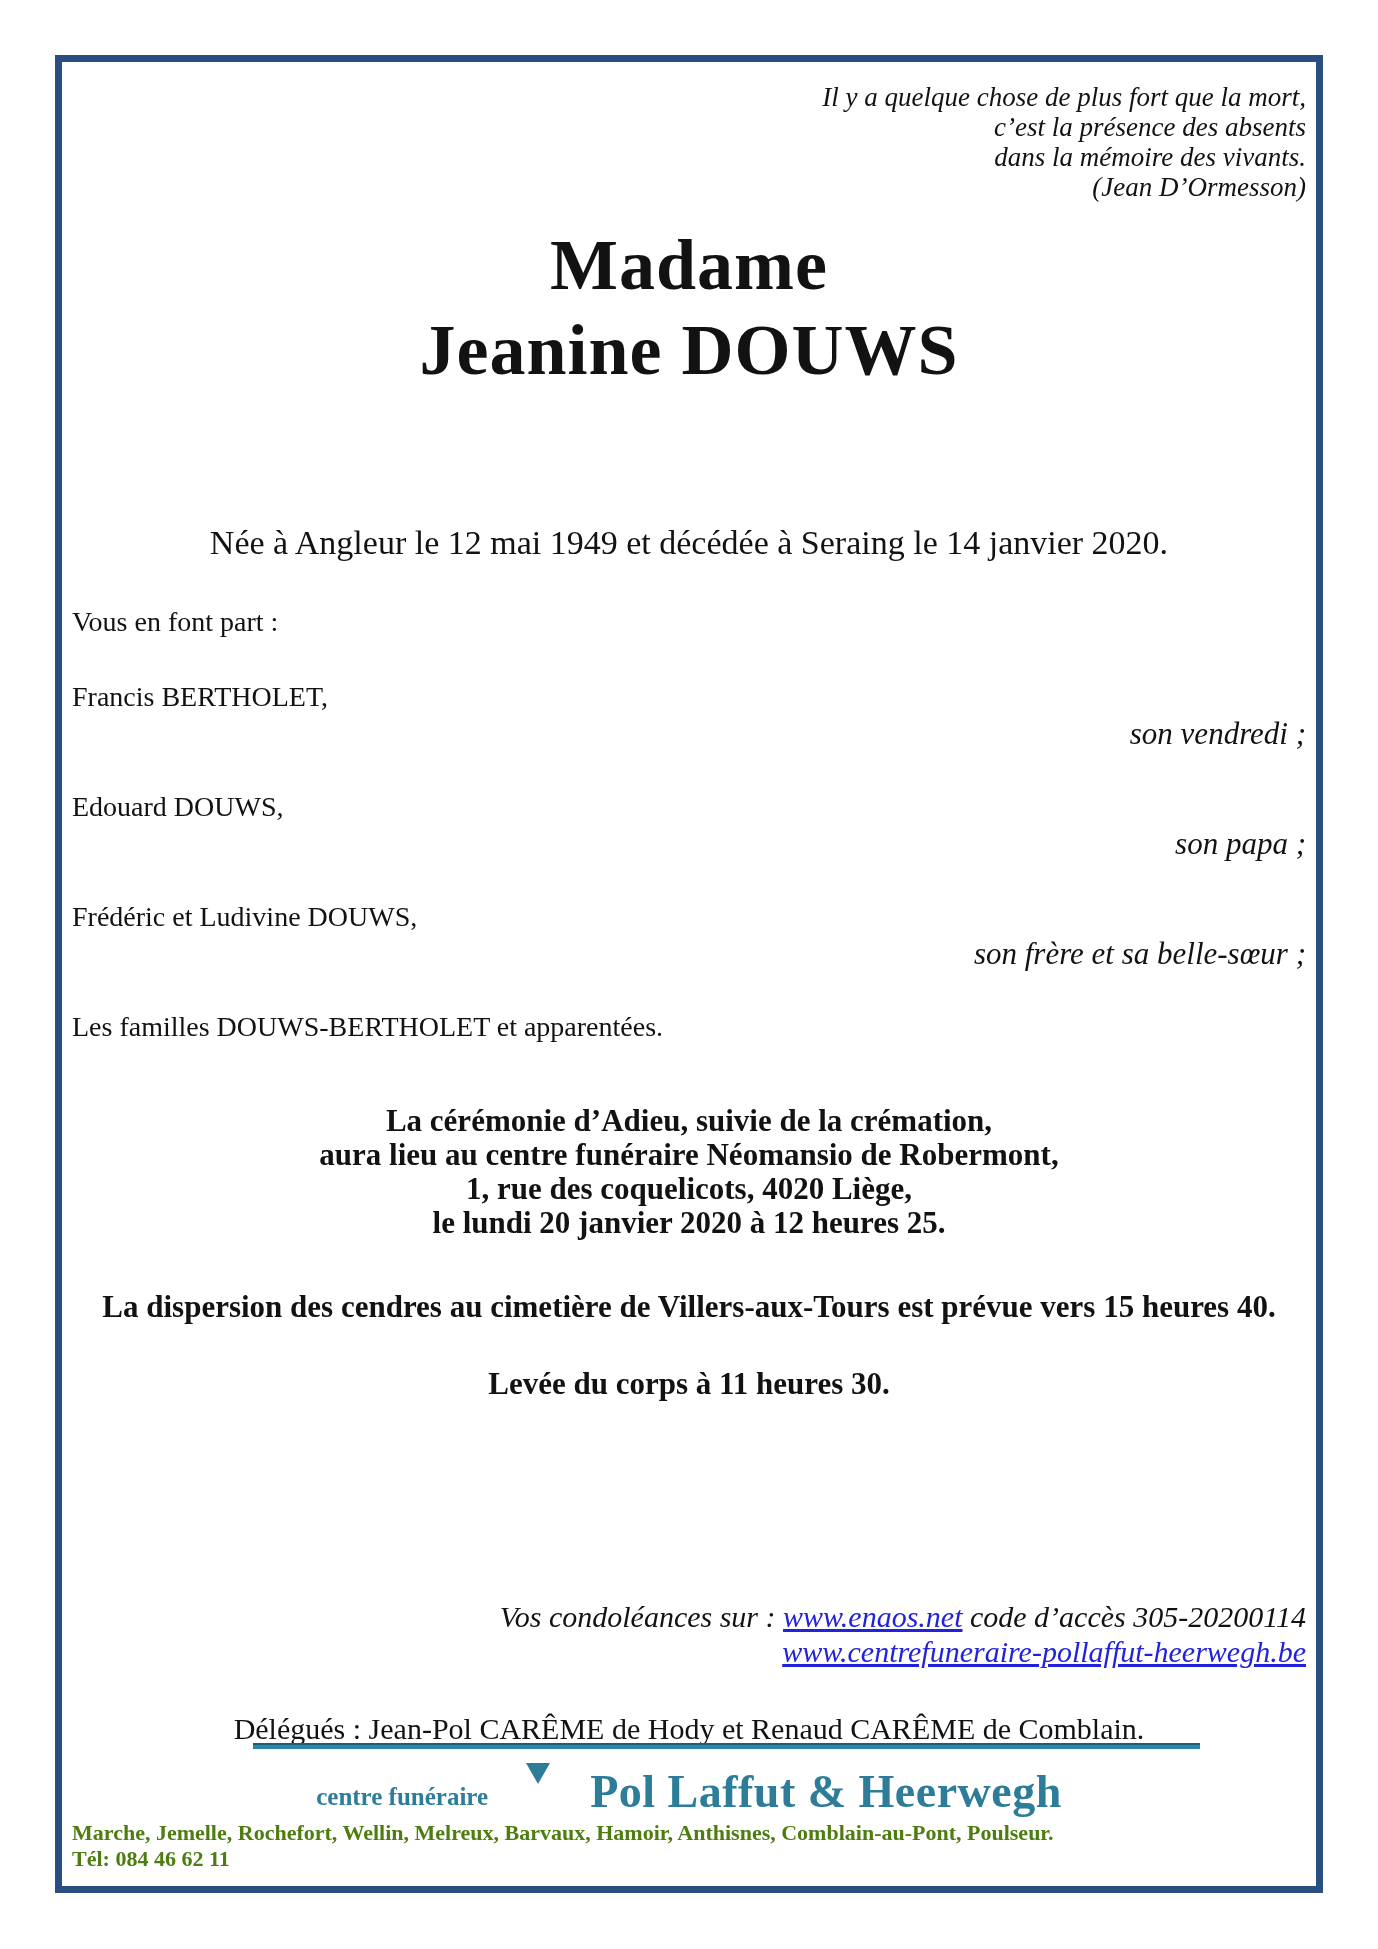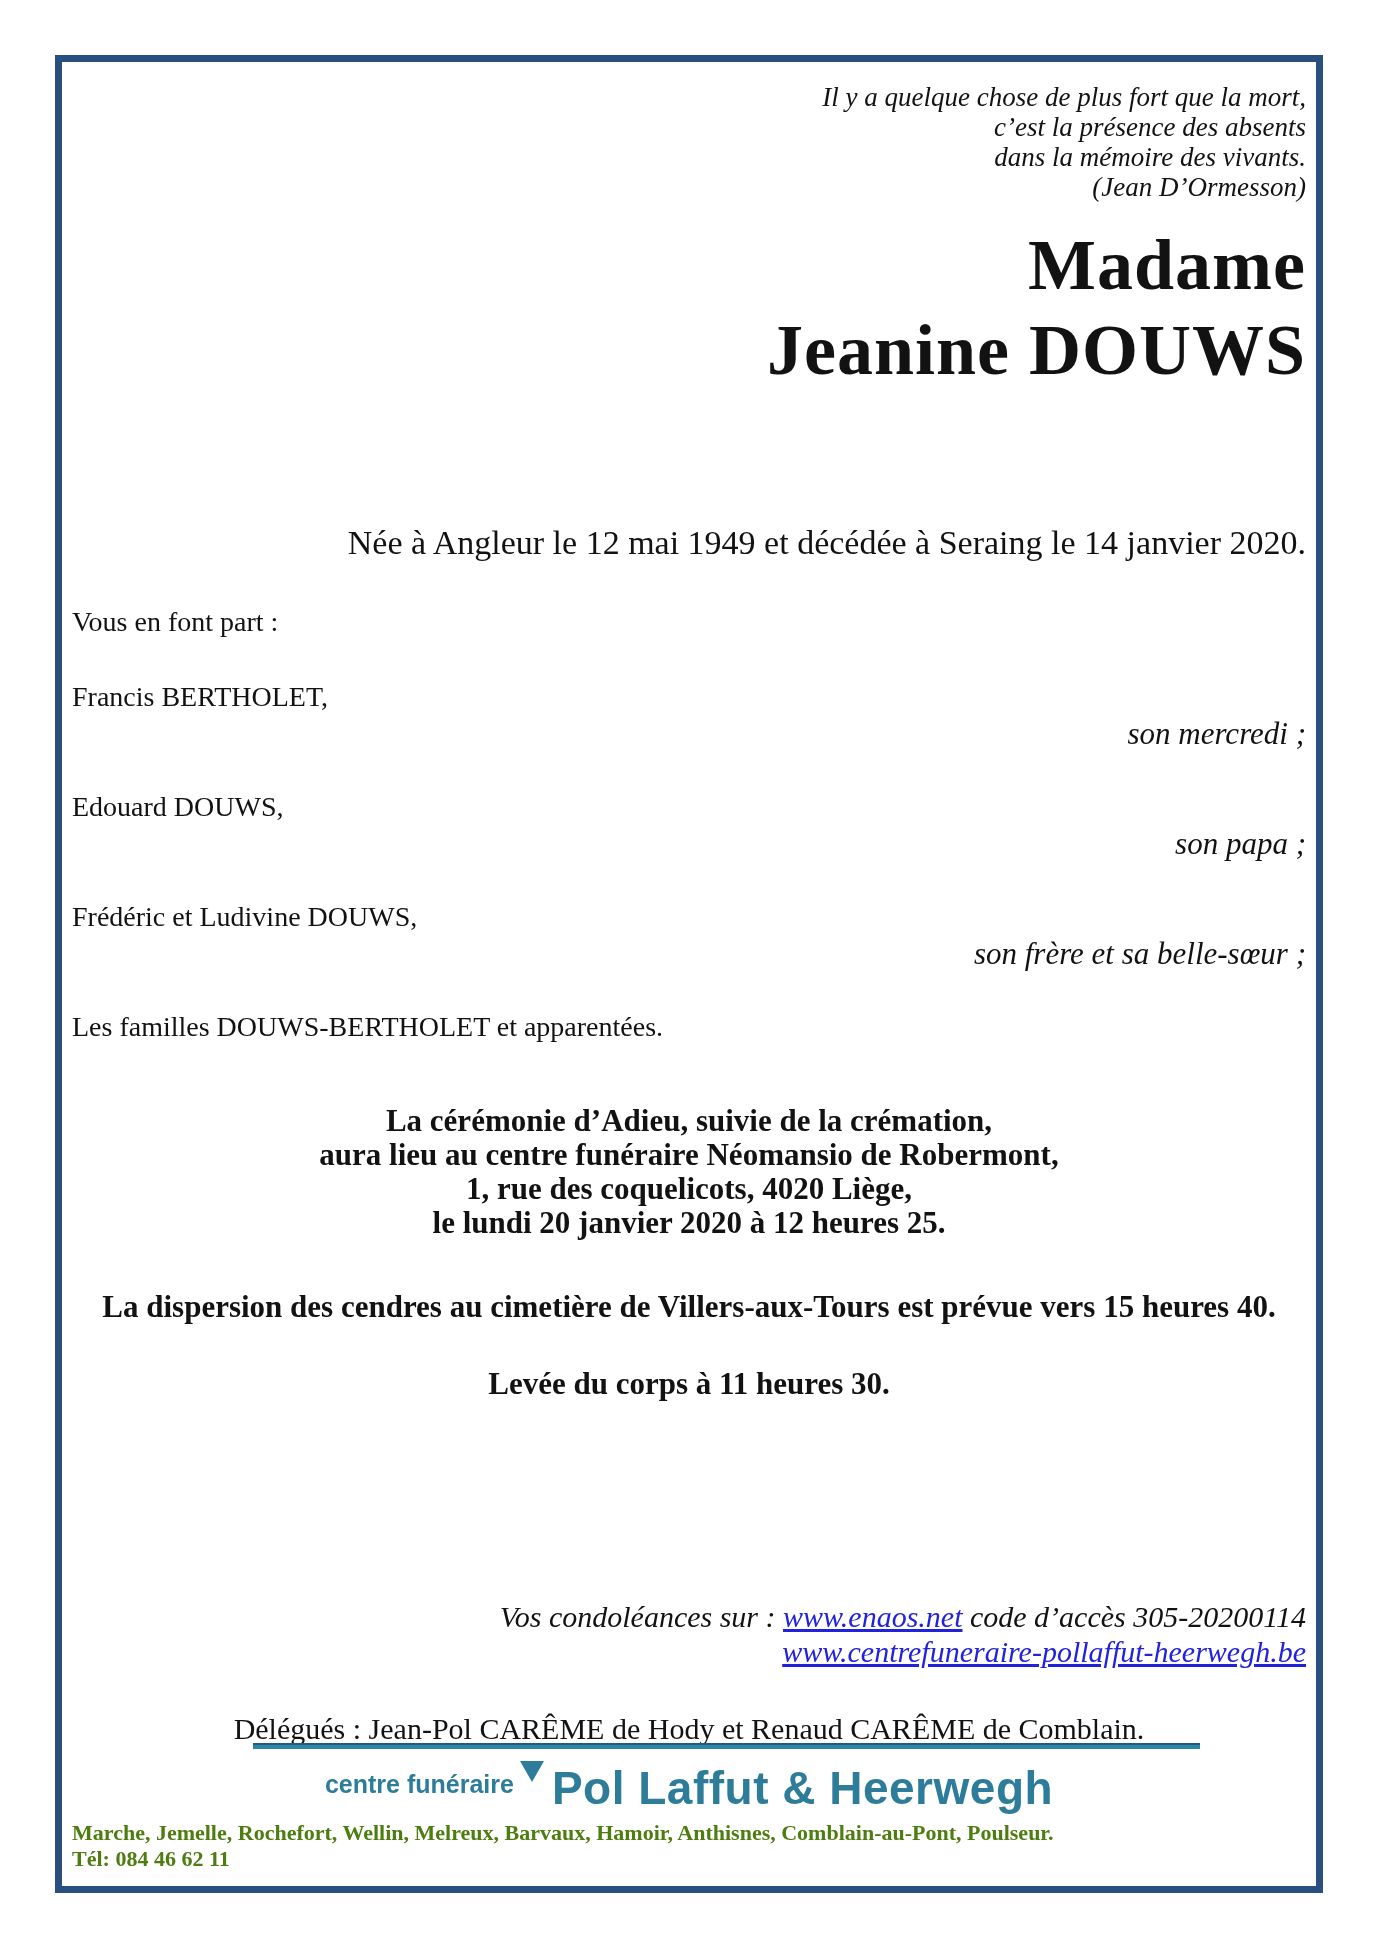--- a/index.html
+++ b/index.html
@@ -11,41 +11,41 @@
     color:#121212;
     overflow:hidden;
   }
   .frame{
     position:absolute;left:55px;top:55px;
     width:1268px;height:1838px;
     border:7px solid #284f80;
     box-sizing:border-box;
   }
   .blk{position:absolute;left:72px;width:1234px;}
-  .center{text-align:right;}
+  .center{text-align:center;}
   .right{text-align:right;}
   .quote{font-size:27px;line-height:30px;font-style:italic;}
   .title{font-size:72px;line-height:85px;font-weight:bold;letter-spacing:1px;}
   .subtitle{font-size:43px;font-weight:bold;}
   .birth{font-size:34px;}
   .body-line{font-size:28px;}
   .relation{font-size:31px;font-style:italic;text-align:right;}
   .cer{font-size:31px;line-height:34px;font-weight:bold;text-align:center;}
   .repose{font-size:31px;line-height:43px;font-weight:bold;text-align:center;}
   .cond{font-size:30px;line-height:35px;font-style:italic;text-align:center;}
   .cond a{color:#2222dd;text-decoration:underline;cursor:pointer;}
   .delegates{font-size:30px;text-align:center;}
   .divider{
     position:absolute;left:253px;top:1743px;width:947px;height:4px;
     background:#2e86a6;border-top:2px solid #1f5e7b;
   }
   .brand-row{
     position:absolute;left:72px;top:1758px;width:1234px;height:60px;
-    display:flex;justify-content:center;align-items:center;
-    font-family:Liberation Sans, sans-serif;color:#2d7d9a;
+    display:flex;justify-content:center;align-items:flex-end;
+    font-family:Liberation Serif, serif;color:#2d7d9a;gap:32px;
   }
   .brand-prefix{font-size:25px;font-weight:bold;margin-right:6px;padding-bottom:7px;}
   .brand-triangle{
     width:0;height:0;
     border-left:12px solid transparent;border-right:12px solid transparent;
     border-top:21px solid #2d7d9a;
     margin:0 8px 34px 0;
   }
   .brand-name{font-size:46px;font-weight:bold;letter-spacing:0.5px;}
   .footer-line{font-size:22px;font-weight:bold;color:#4d7c0f;text-align:left;}
@@ -68,21 +68,21 @@
     <div>Madame</div>
     <div>Jeanine DOUWS</div>
   </div>
 
 
   <div class="blk birth center" style="top:524px;">Née à Angleur le 12 mai 1949 et décédée à Seraing le 14 janvier 2020.</div>
 
   <div class="blk body-line" style="top:606px;">Vous en font part :</div>
 
   <div class="blk body-line" style="top:681px;">Francis BERTHOLET,</div>
-  <div class="blk relation" style="top:716px;">son mercredi ;</div>
+  <div class="blk relation" style="top:716px;">son vendredi ;</div>
 
   <div class="blk body-line" style="top:791px;">Edouard DOUWS,</div>
   <div class="blk relation" style="top:826px;">son papa ;</div>
 
   <div class="blk body-line" style="top:901px;">Frédéric et Ludivine DOUWS,</div>
   <div class="blk relation" style="top:936px;">son frère et sa belle-sœur ;</div>
 
   <div class="blk body-line" style="top:1011px;">Les familles DOUWS-BERTHOLET et apparentées.</div>
 
   <div class="blk cer" style="top:1104px;">

